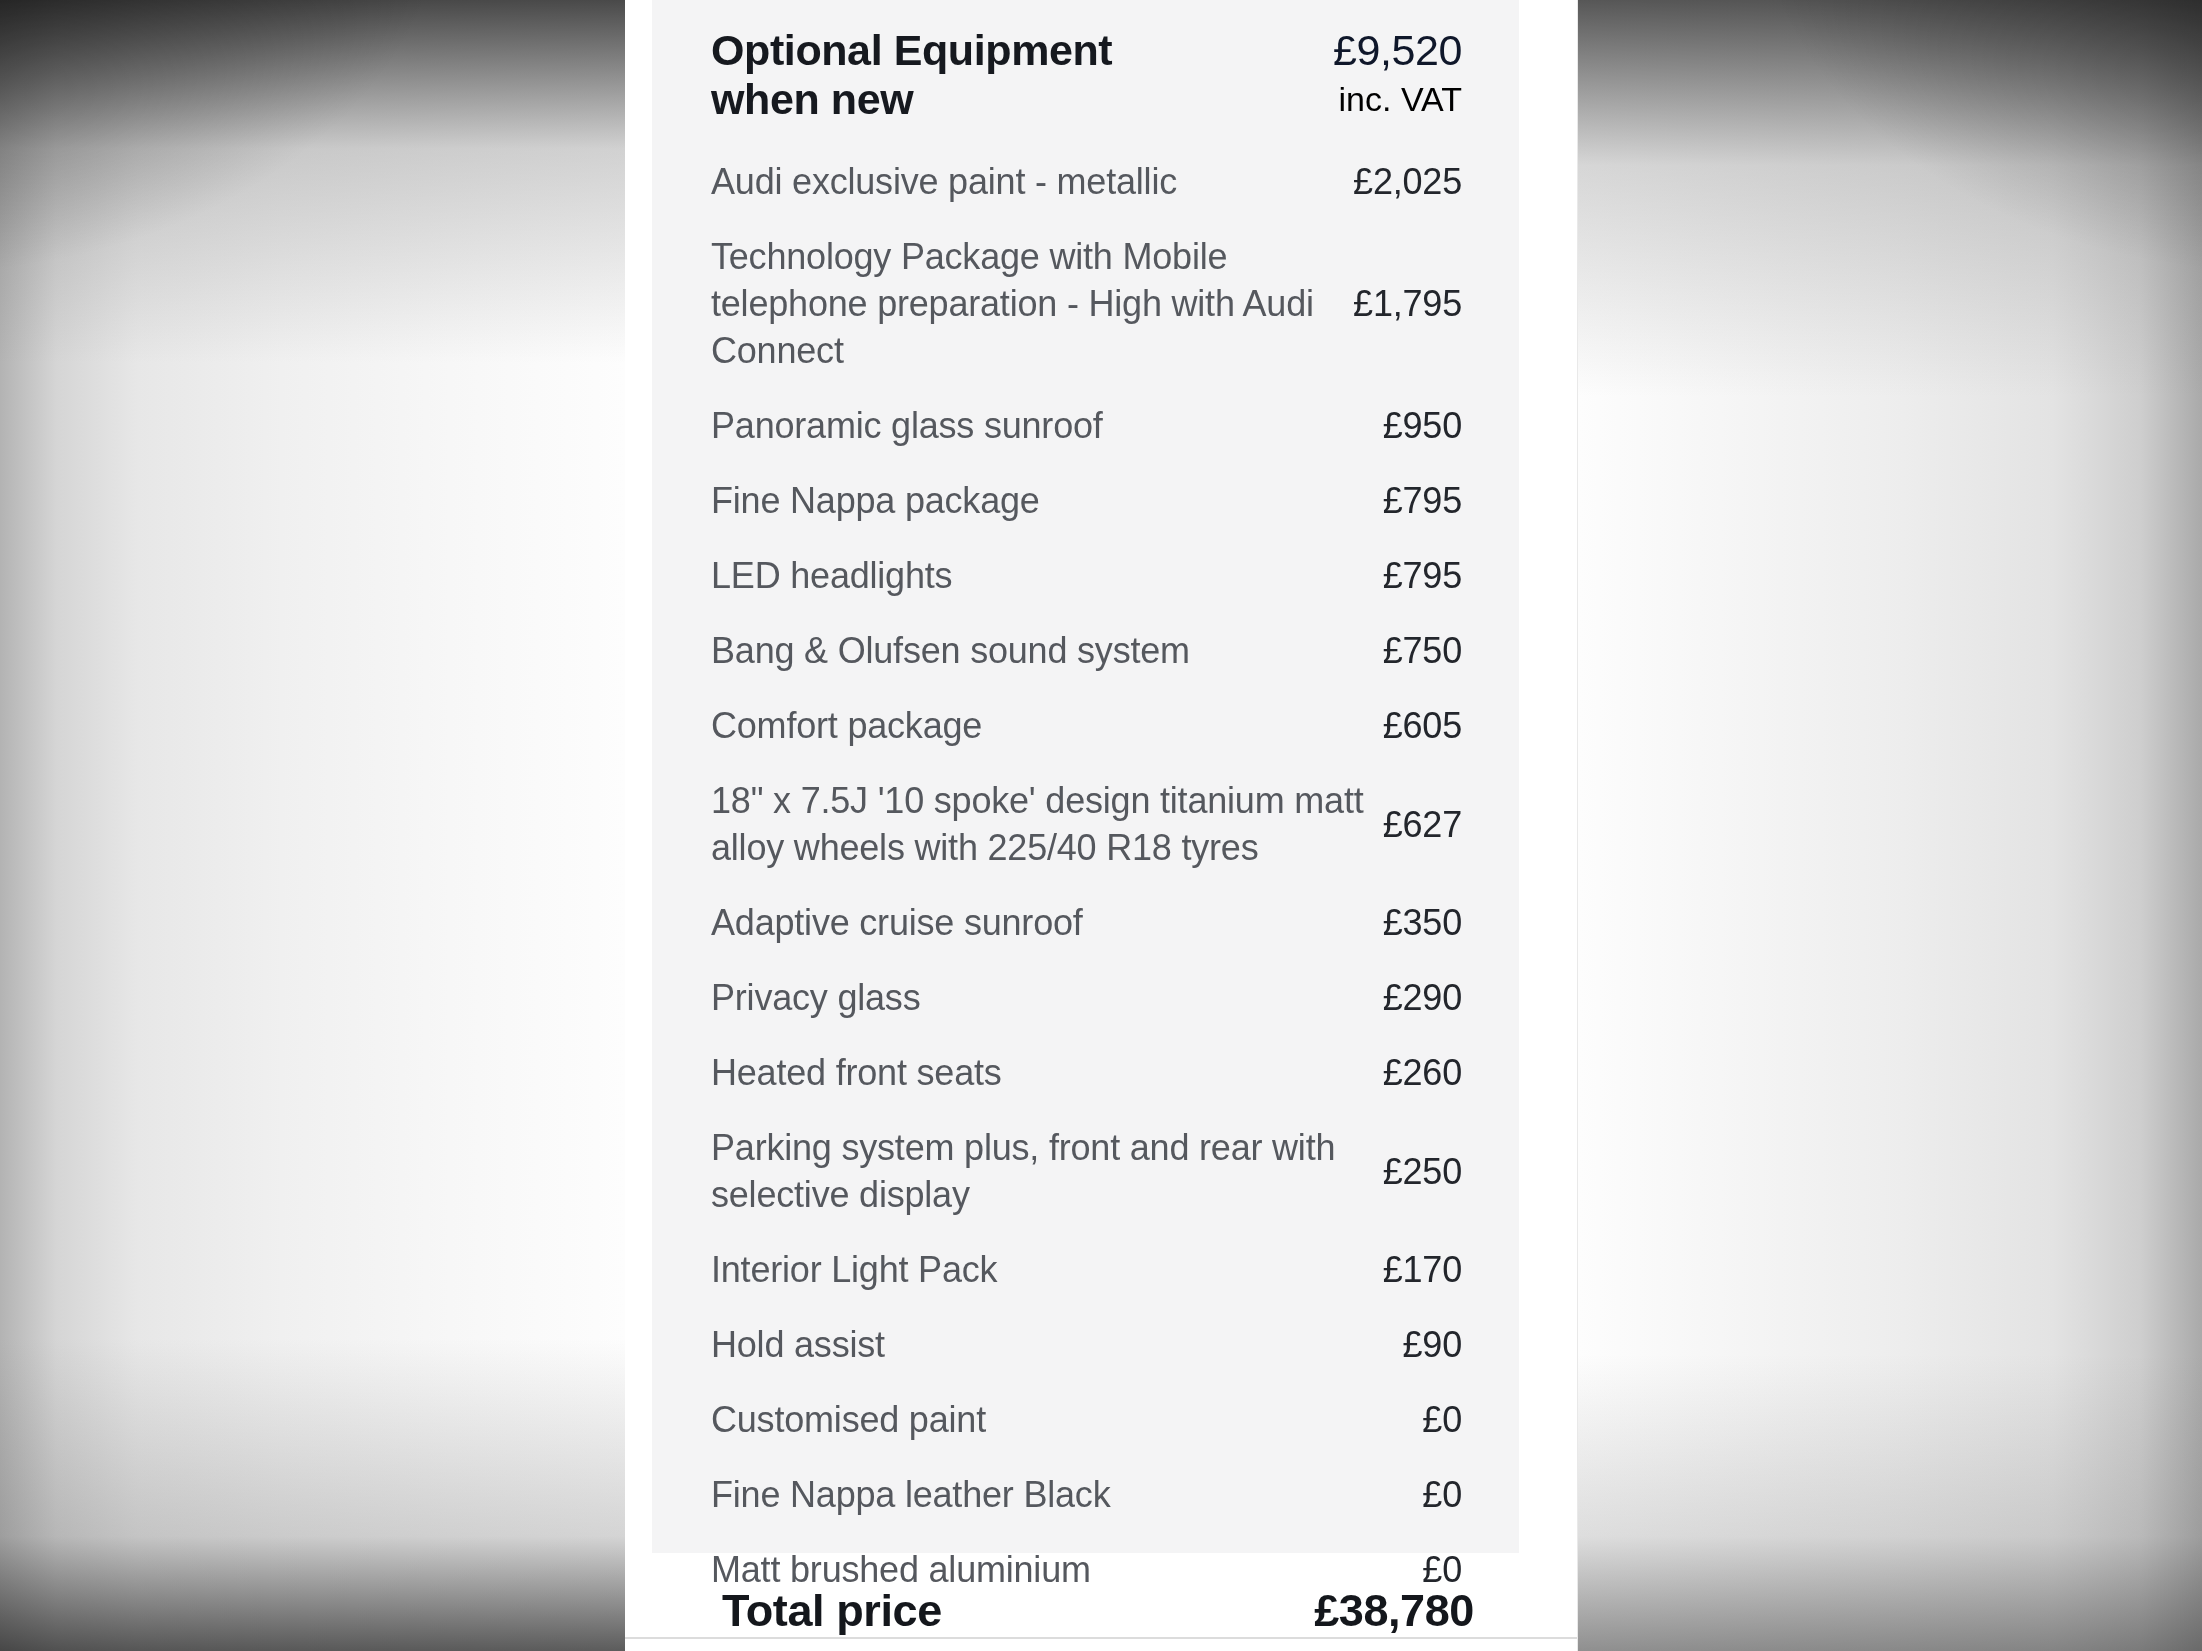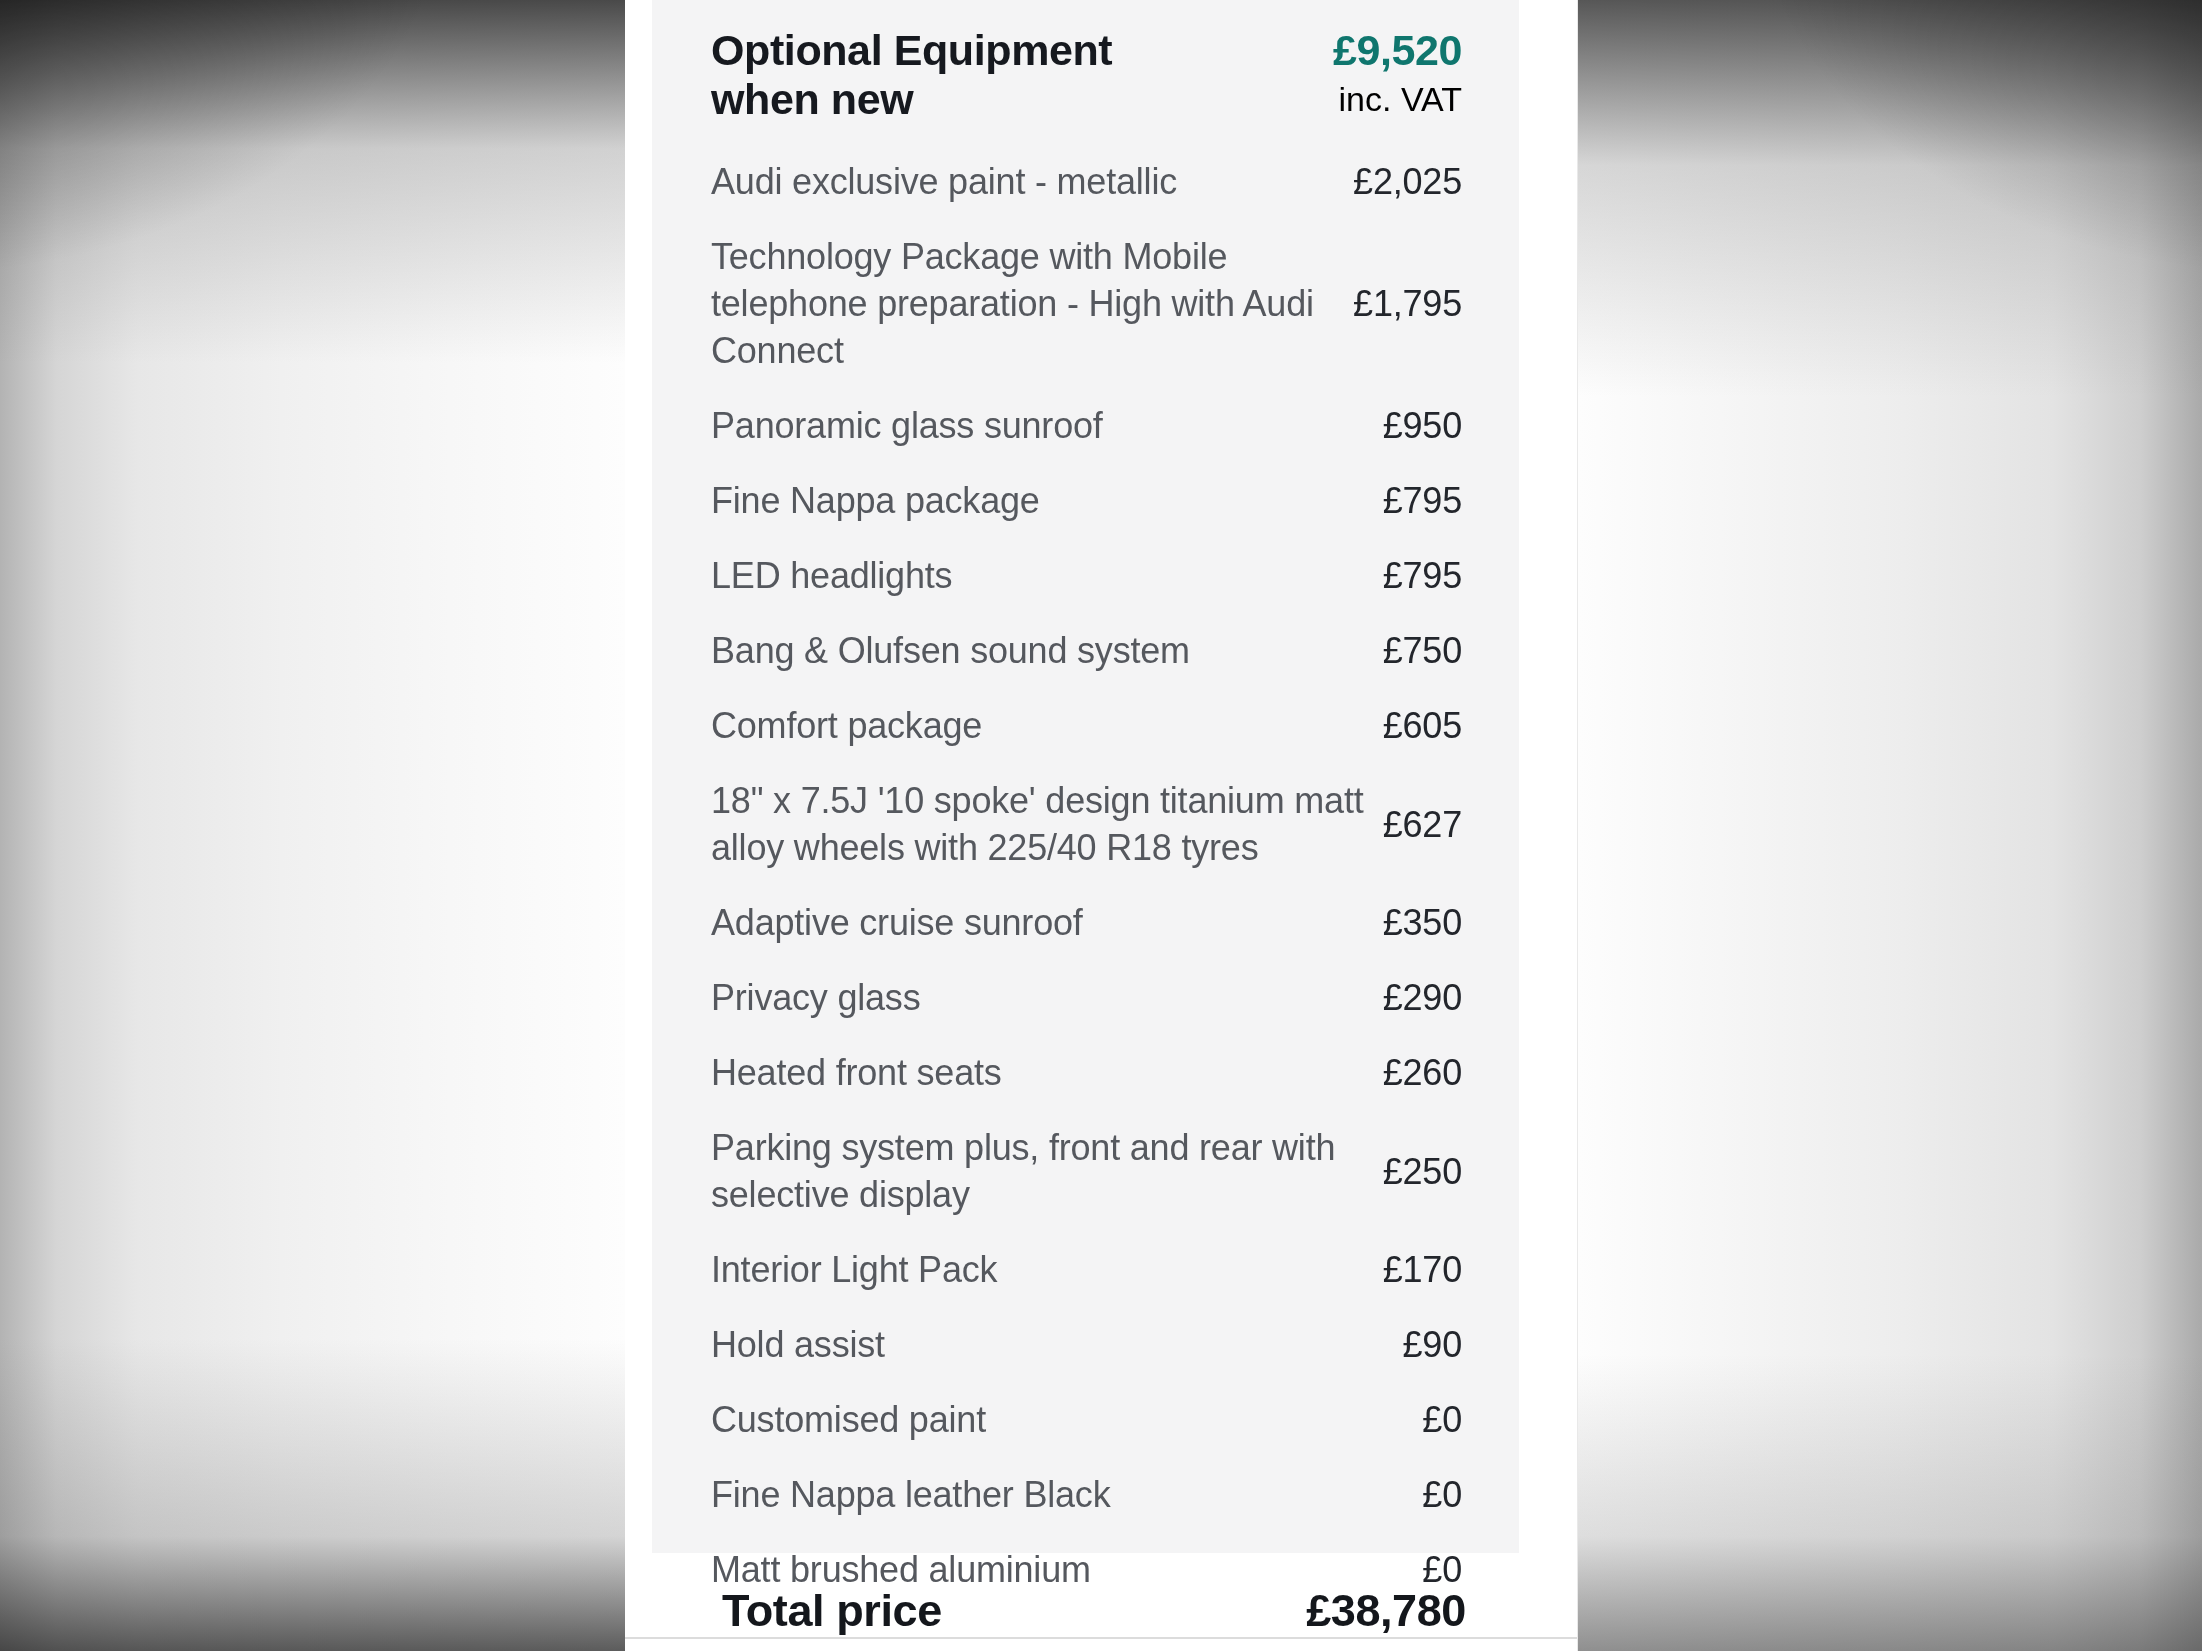--- a/index.html
+++ b/index.html
@@ -35,33 +35,33 @@
   .panel{
     position:absolute;left:27px;top:0;width:867px;height:1553px;
     background:#f4f4f5;
     padding:26px 57px 0 59px;box-sizing:border-box;
   }
   .eq-header{display:flex;justify-content:space-between;align-items:flex-start;}
   .eq-title{
     font-size:43px;line-height:49px;font-weight:700;color:#16191f;letter-spacing:-0.4px;
   }
   .eq-head-right{text-align:right;}
-  .eq-total-opts{font-size:43px;line-height:49px;font-weight:700;color:#0f766e;letter-spacing:-0.4px;white-space:nowrap;}
+  .eq-total-opts{font-size:43px;line-height:49px;font-weight:400;color:#0f172a;letter-spacing:-0.4px;white-space:nowrap;}
   .eq-vat{font-size:34px;line-height:49px;color:#000000;}
   .items{margin-top:34px;}
   .row{display:flex;justify-content:space-between;align-items:center;margin-bottom:28px;}
   .row .label{
     font-size:36px;line-height:47px;color:#55585e;max-width:757px;letter-spacing:-0.2px;
   }
   .row .price{
     font-size:36px;line-height:47px;color:#23262c;white-space:nowrap;margin-left:17px;letter-spacing:-0.2px;
   }
   
   .total-bar{
-    position:absolute;left:0;right:12px;top:1585px;
+    position:absolute;left:0;right:4px;top:1585px;
     padding:0 99px 0 97px;
     display:flex;justify-content:space-between;align-items:baseline;
   }
   .total-label,.total-value{
     font-size:45px;line-height:52px;font-weight:700;color:#14171c;letter-spacing:-0.4px;white-space:nowrap;
   }
   .divider{
     position:absolute;left:0;right:0;top:1637px;height:1.7px;background:#dcdcdc;
   }
 </style>

